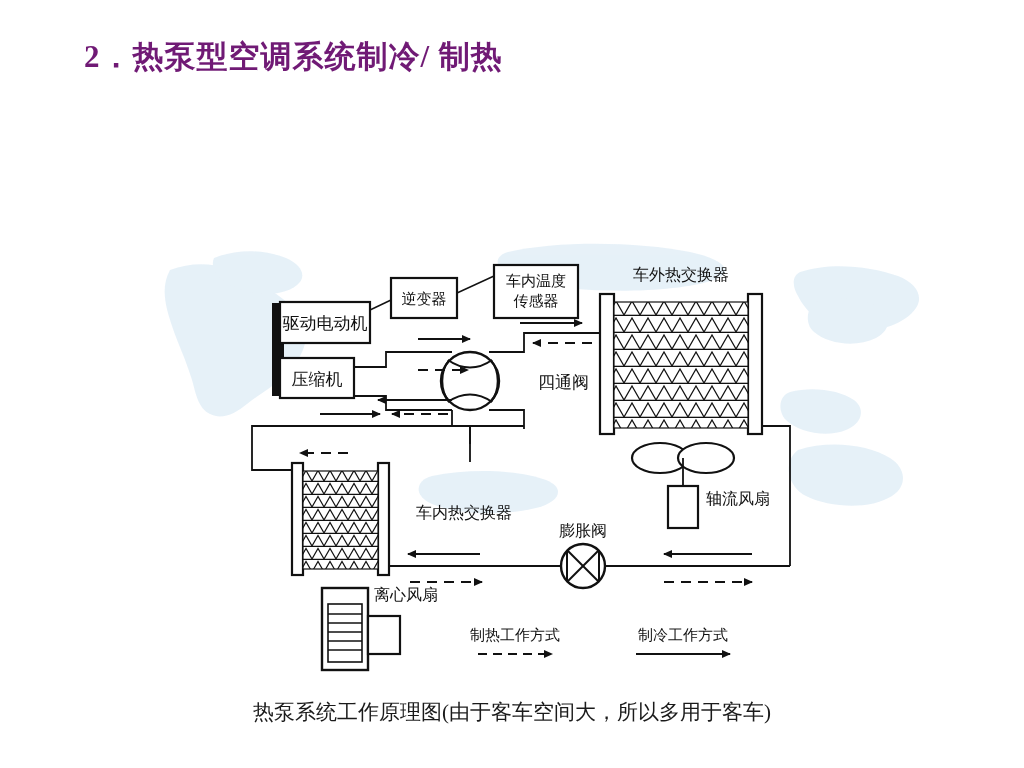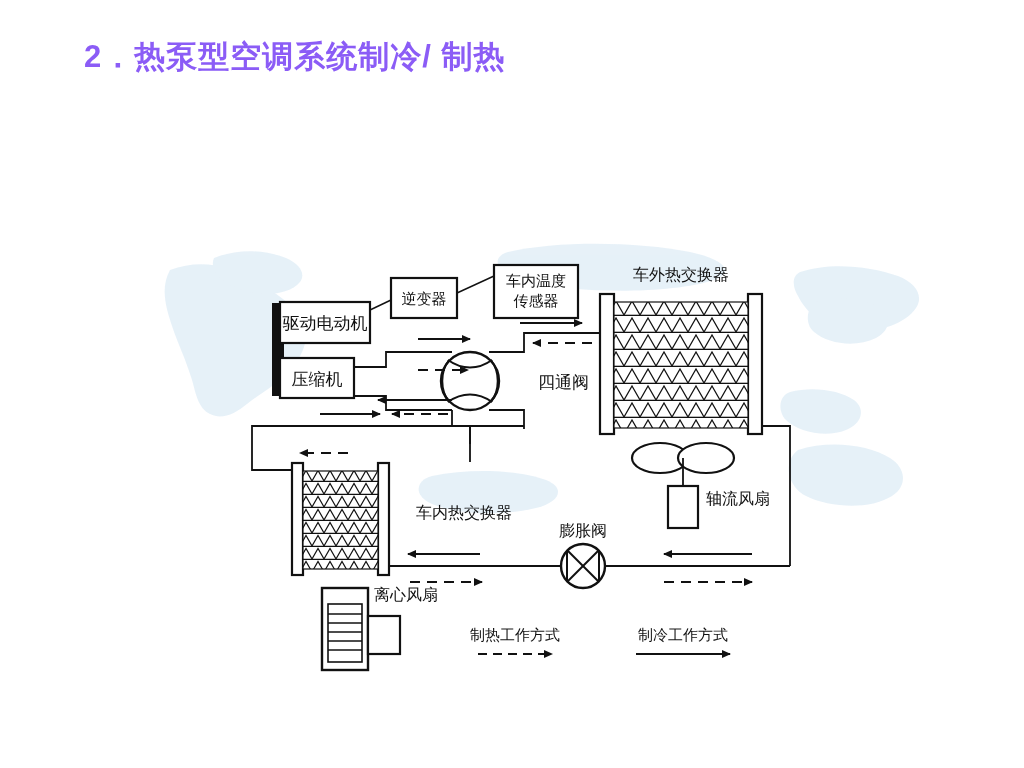--- a/index.html
+++ b/index.html
@@ -30,25 +30,25 @@
     height: 768px;
     pointer-events: none;
     z-index: 0;
   }
   #slide-title {
     position: absolute;
     left: 84px;
     top: 36px;
     font-size: 31px;
     font-weight: bold;
-    color: #8b5cf6;
+    color: #701a75;
     letter-spacing: 1px;
     white-space: nowrap;
     z-index: 3;
-    font-family: Liberation Sans, sans-serif;
+    font-family: Liberation Serif, serif;
   }
   #body-text {
     position: absolute;
     left: 30px;
     top: 100px;
     width: 965px;
     z-index: 3;
     color: #111111;
     font-size: 28.5px;
     line-height: 46px;
@@ -244,14 +244,15 @@
     <text class="figtext" x="681" y="32" font-size="16" text-anchor="middle">车外热交换器</text>
     <text class="figtext" x="416" y="270" font-size="16" text-anchor="start">车内热交换器</text>
     <text class="figtext" x="706" y="256" font-size="16" text-anchor="start">轴流风扇</text>
     <text class="figtext" x="374" y="352" font-size="16" text-anchor="start">离心风扇</text>
     <text class="figtext" x="583" y="288" font-size="16" text-anchor="middle">膨胀阀</text>
 
     <text class="figtext" x="515" y="392" font-size="15" text-anchor="middle">制热工作方式</text>
     <text class="figtext" x="683" y="392" font-size="15" text-anchor="middle">制冷工作方式</text>
   </svg>
 
+  <div id="caption">热泵系统工作原理图(由于客车空间大，所以多用于客车)</div>
 
 </div>
 
 </body></html>

